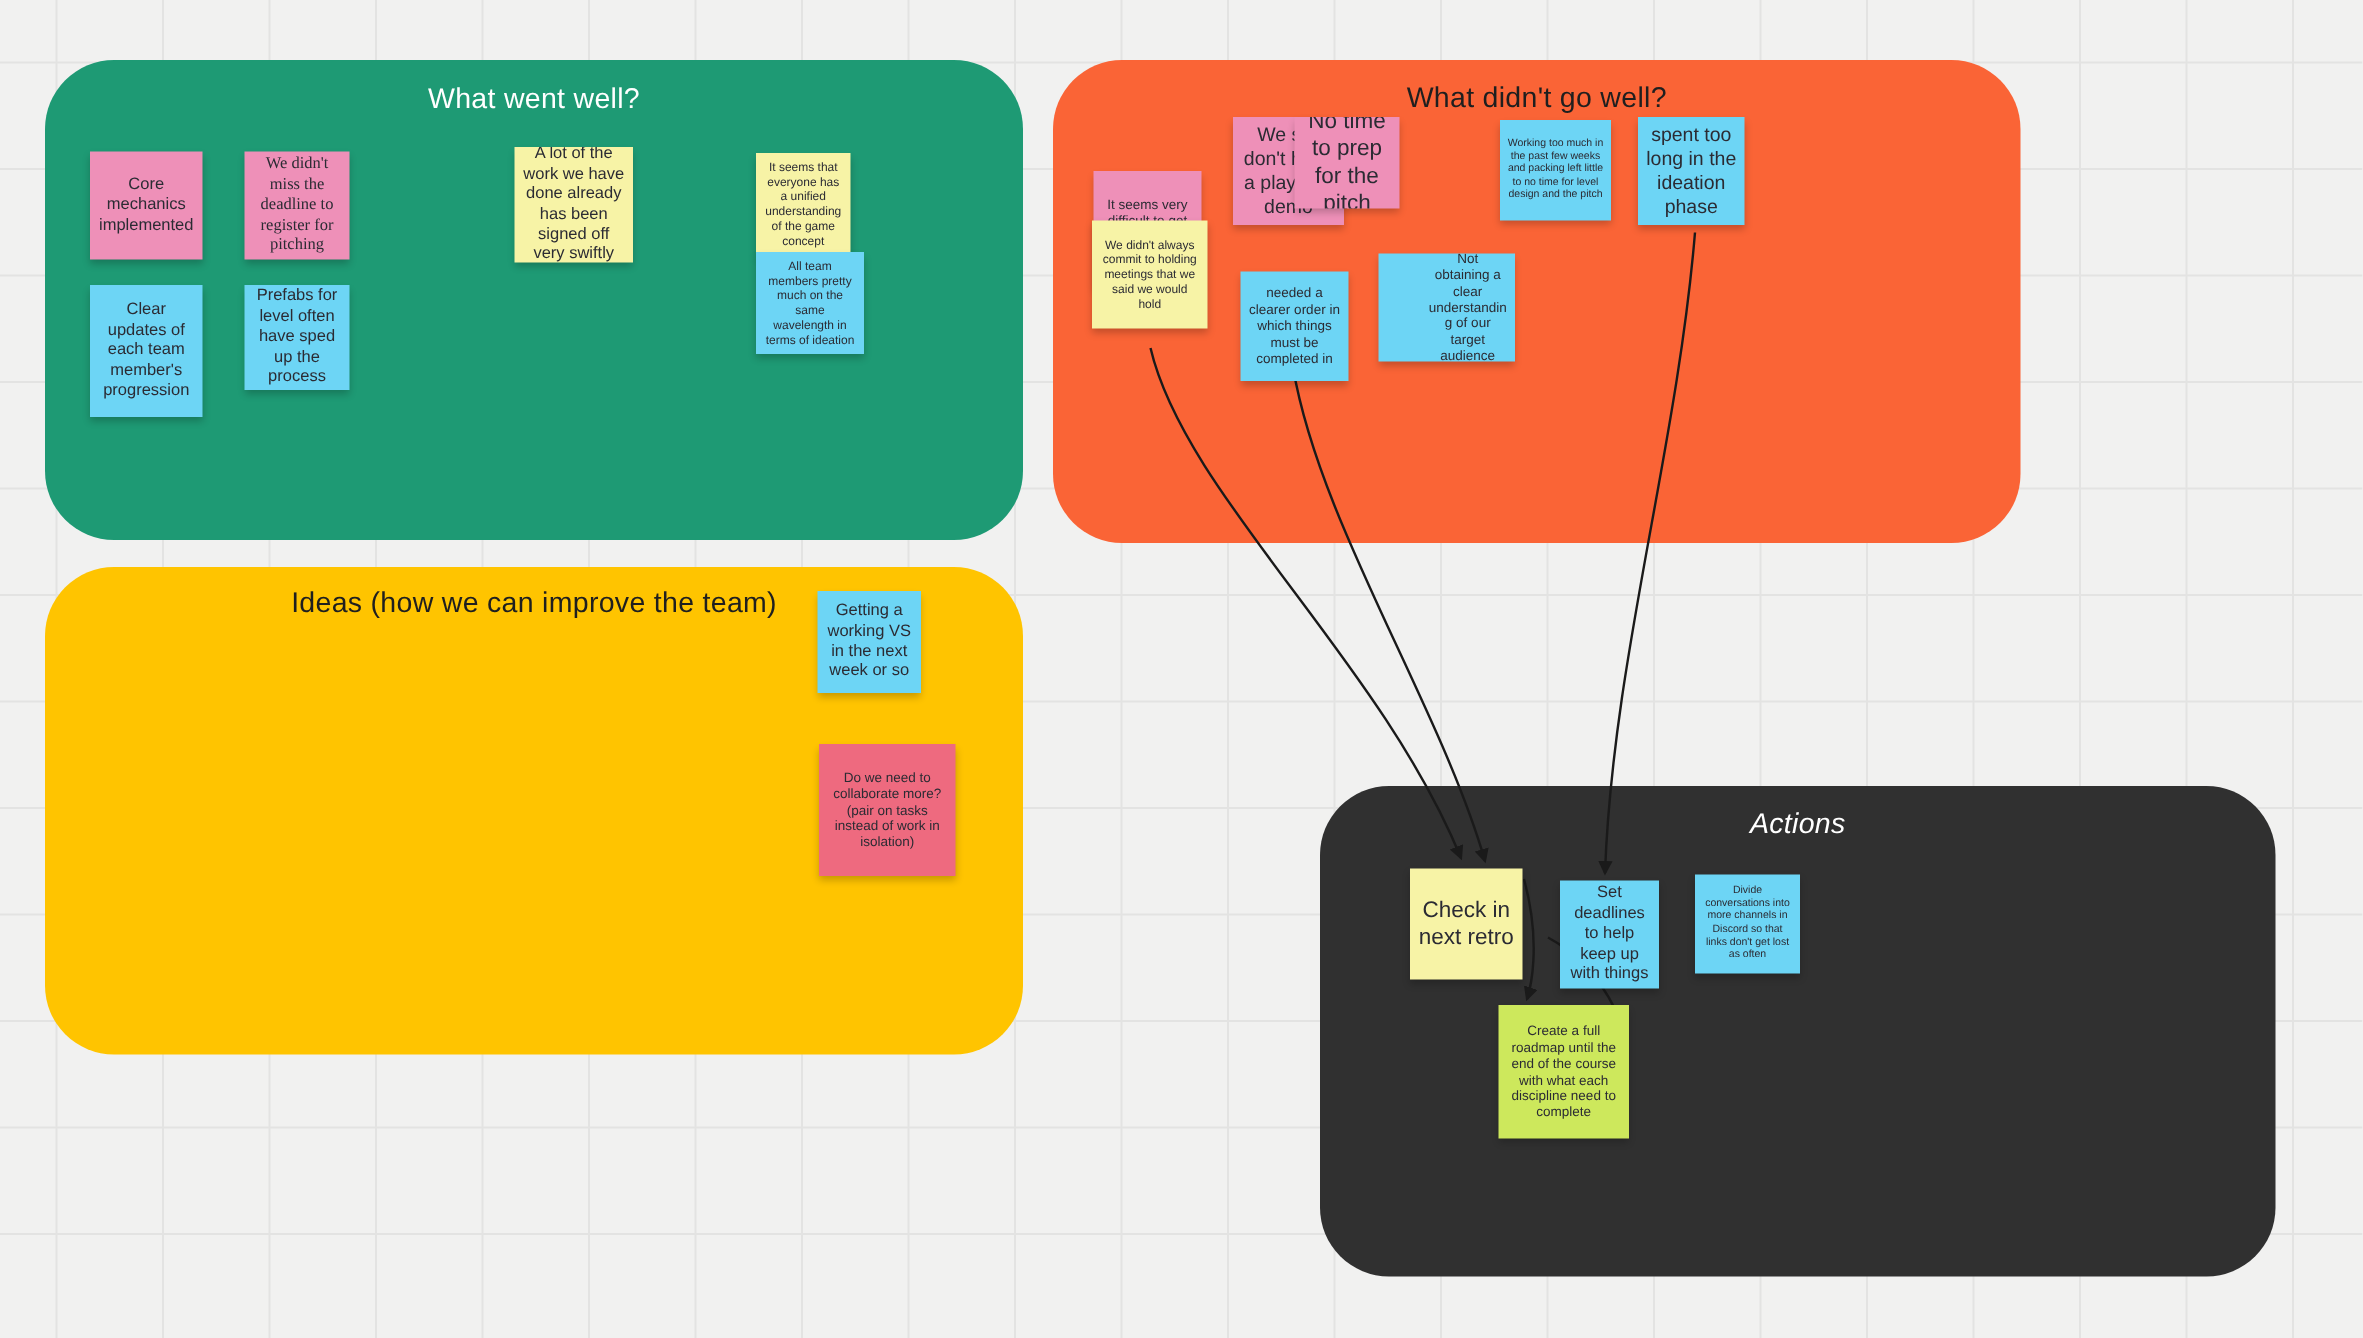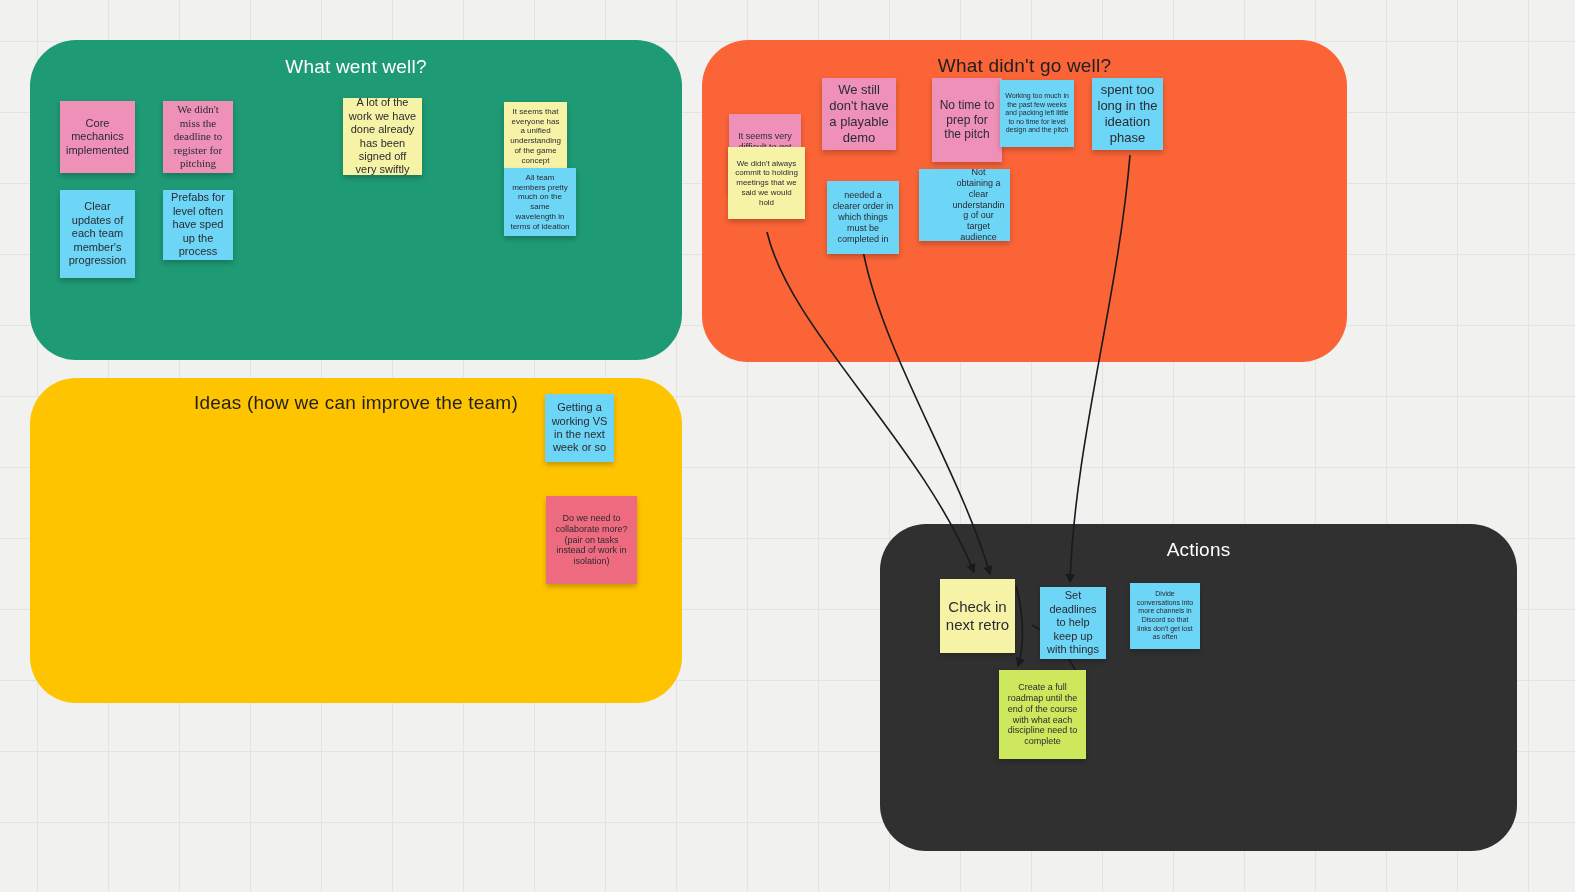--- a/index.html
+++ b/index.html
@@ -83,21 +83,21 @@
   </div>
 
   <div class="panel panel-orange" style="left: 702px; top: 40px; width: 645px; height: 322px; background: rgb(250, 100, 54);">
     <div class="panel-title title-dark" style="top: 15px; color: rgb(31, 31, 31);">What didn't go well?</div>
   </div>
 
   <div class="panel panel-amber" style="left: 30px; top: 378px; width: 652px; height: 325px; background: rgb(255, 196, 0); text-decoration: underline;">
     <div class="panel-title title-dark" style="top: 14px; color: rgb(31, 31, 31);">Ideas (how we can improve the team)</div>
   </div>
 
-  <div class="panel panel-dark" style="left: 880px; top: 524px; width: 637px; height: 327px; background: rgb(48, 48, 48);">
+  <div class="panel panel-dark" style="left: 880px; top: 524px; width: 637px; height: 327px; background: rgb(48, 48, 48); font-style: italic;">
     <div class="panel-title title-light" style="top: 15px; color: rgb(255, 255, 255);">Actions</div>
   </div>
 
   <svg id="connectors" viewBox="0 0 1575 892" xmlns="http://www.w3.org/2000/svg">
     <defs>
       <marker id="arrowhead" markerWidth="7" markerHeight="7" refX="5" refY="3" orient="auto" markerUnits="strokeWidth">
         <path d="M0,0 L6,3 L0,6 Z" fill="#1a1a1a"></path>
       </marker>
     </defs>
     <g id="connector-paths" fill="none" stroke="#1a1a1a" stroke-width="1.6" marker-end="url(#arrowhead)">
@@ -130,21 +130,21 @@
       </div>
       <div class="note" style="left: 504px; top: 168px; width: 72px; height: 68px; background: rgb(109, 213, 245); font-size: 8px;">
         <div class="note-inner">All team members pretty much on the same wavelength in terms of ideation</div>
       </div>
       <div class="note" style="left: 729px; top: 78px; width: 72px; height: 78px; background: rgb(238, 144, 184); font-size: 9px; margin-top: 36px;">
         <div class="note-inner">It seems very difficult to get us in a meeting together</div>
       </div>
       <div class="note" style="left: 822px; top: 78px; width: 74px; height: 72px; background: rgb(238, 144, 184); font-size: 13px;">
         <div class="note-inner">We still don't have a playable demo</div>
       </div>
-      <div class="note" style="left: 932px; top: 78px; width: 70px; height: 84px; background: rgb(238, 144, 184); font-size: 12px;">
+      <div class="note" style="left: 863px; top: 78px; width: 70px; height: 61px; background: rgb(238, 144, 184); font-size: 15px;">
         <div class="note-inner">No time to prep for the pitch</div>
       </div>
       <div class="note" style="left: 1000px; top: 80px; width: 74px; height: 67px; background: rgb(109, 213, 245); font-size: 7px;">
         <div class="note-inner">Working too much in the past few weeks and packing left little to no time for level design and the pitch</div>
       </div>
       <div class="note" style="left: 1092px; top: 78px; width: 71px; height: 72px; background: rgb(109, 213, 245); font-size: 13px;">
         <div class="note-inner">spent too long in the ideation phase</div>
       </div>
       <div class="note" style="left: 728px; top: 147px; width: 77px; height: 72px; background: rgb(247, 243, 166); font-size: 8px;">
         <div class="note-inner">We didn't always commit to holding meetings that we said we would hold</div>

